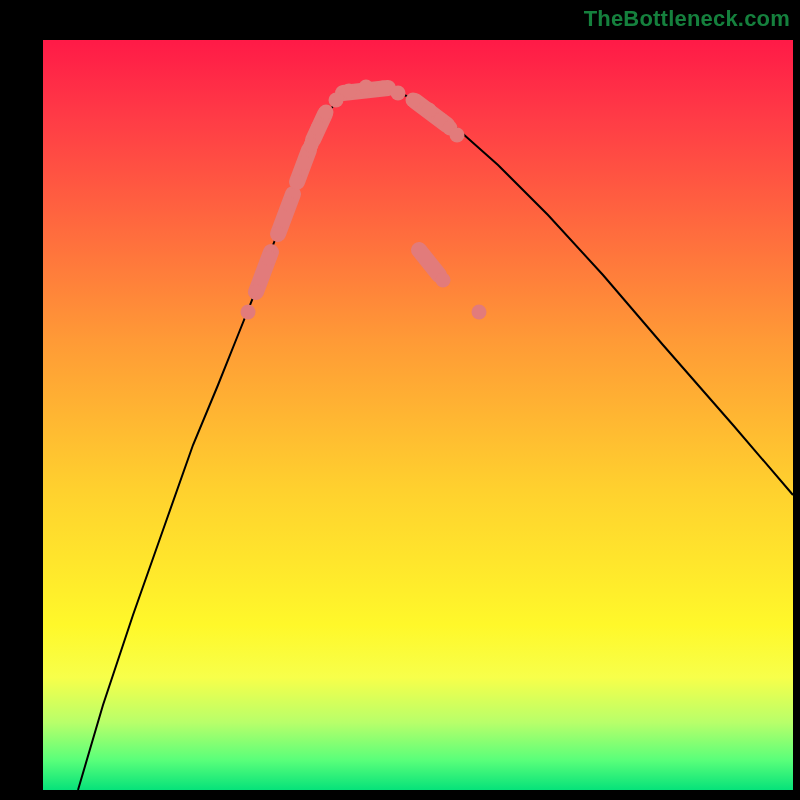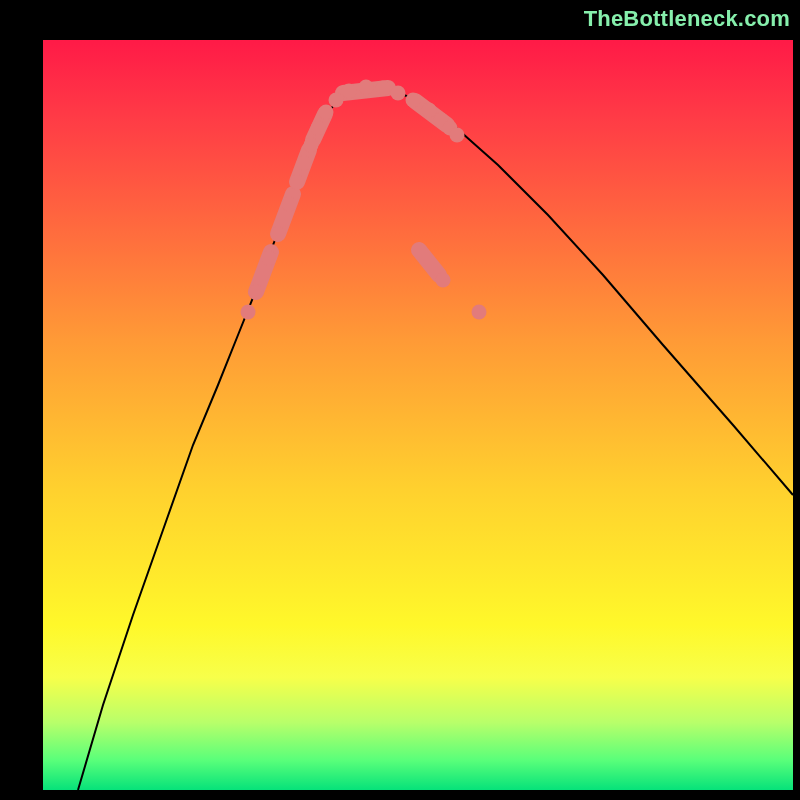--- a/index.html
+++ b/index.html
@@ -26,21 +26,21 @@
       #fff82a 78%,
       #f7ff4a 85%,
       #b8ff6a 91%,
       #5aff7a 96%,
       #06e27a 100%);
   }
   .watermark {
     position: absolute;
     top: 6px;
     right: 10px;
-    color: #86efac;
+    color: #15803d;
     font-size: 22px;
     font-weight: 600;
     letter-spacing: 0.2px;
     user-select: none;
   }
   svg.plot {
     position: absolute;
     left: 0;
     top: 0;
     width: 750px;

